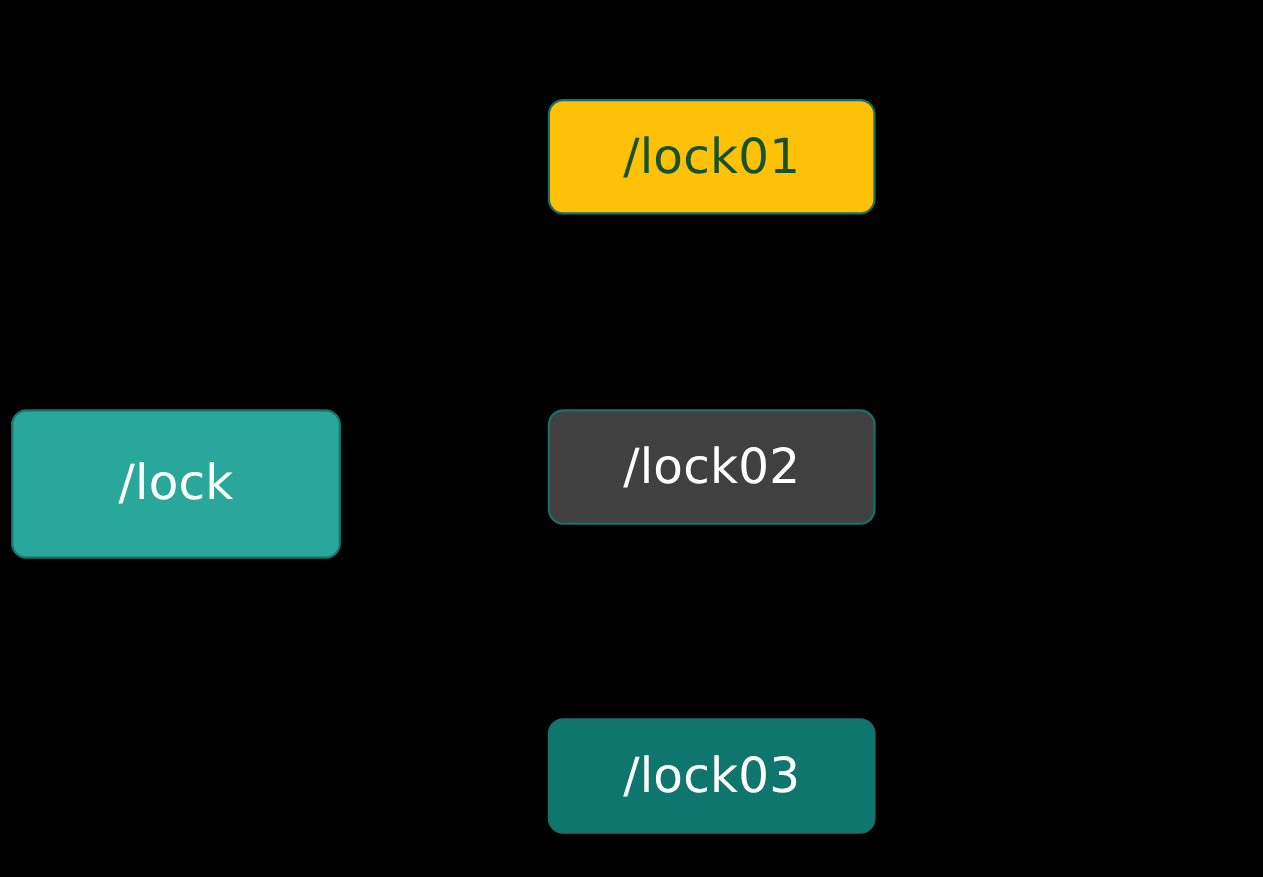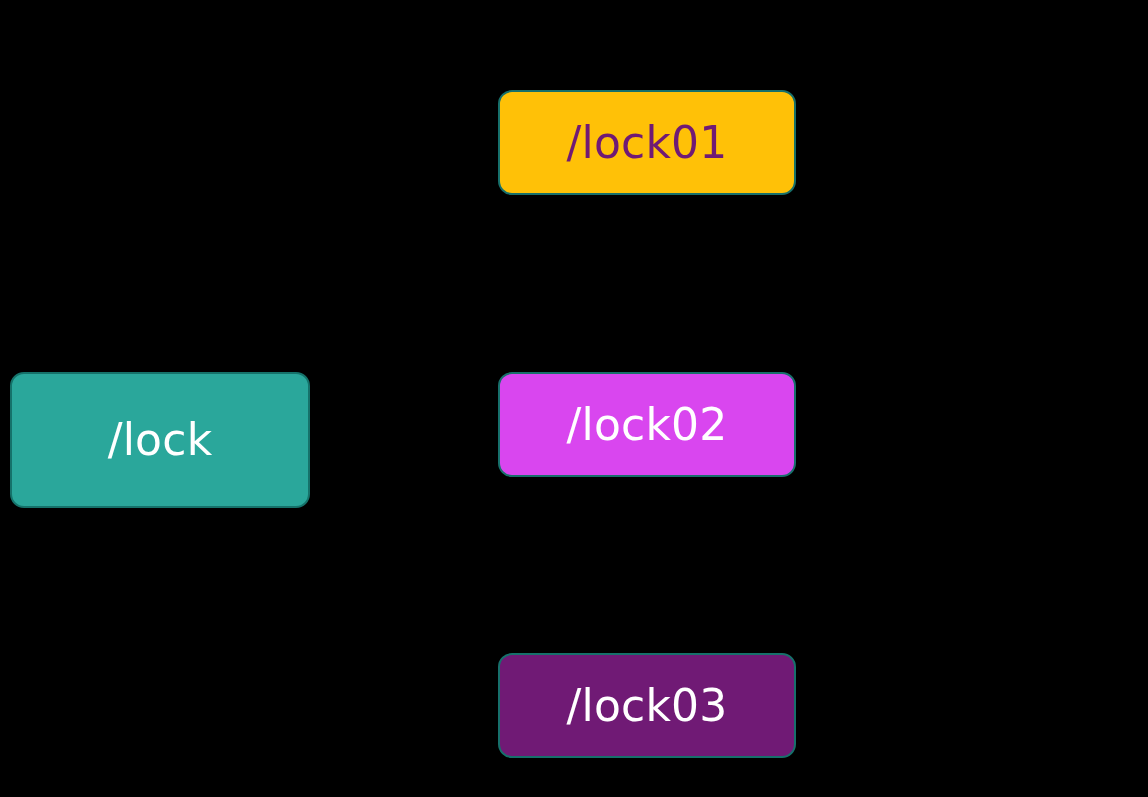--- a/index.html
+++ b/index.html
@@ -90,24 +90,24 @@
     <path d="M 310,424 L 494,424" fill="none" stroke="#000000" stroke-width="3" marker-end="url(#arrowhead-black)"></path>
 
     <path d="M 160,477 L 160,705 L 494,705" fill="none" stroke="#000000" stroke-width="3" marker-end="url(#arrowhead-black)"></path>
   </svg>
 
   <div class="node node-root" style="left: 10px; top: 372px; width: 300px; height: 136px; background: rgb(42, 167, 155); border-color: rgb(21, 114, 106);">
     <span class="node-label" style="color: rgb(255, 255, 255);">/lock</span>
   </div>
 
   <div class="node node-child-1" style="left: 498px; top: 90px; width: 298px; height: 105px; background: rgb(255, 193, 7); border-color: rgb(23, 112, 107);">
-    <span class="node-label" style="color: #701a75; text-align: center;">/lock01</span>
+    <span class="node-label" style="color: #14532d; text-align: center;">/lock01</span>
   </div>
 
-  <div class="node node-child-2" style="left: 498px; top: 372px; width: 298px; height: 105px; background: #d946ef; border-color: rgb(23, 112, 107);">
+  <div class="node node-child-2" style="left: 498px; top: 372px; width: 298px; height: 105px; background: #404040; border-color: rgb(23, 112, 107);">
     <span class="node-label" style="color: rgb(255, 255, 255);">/lock02</span>
   </div>
 
-  <div class="node node-child-3" style="left: 498px; top: 653px; width: 298px; height: 105px; background: #701a75; border-color: rgb(23, 112, 107);">
+  <div class="node node-child-3" style="left: 498px; top: 653px; width: 298px; height: 105px; background: #0f766e; border-color: rgb(23, 112, 107);">
     <span class="node-label" style="color: rgb(255, 255, 255);">/lock03</span>
   </div>
 
 </div>
 
 </body></html>

